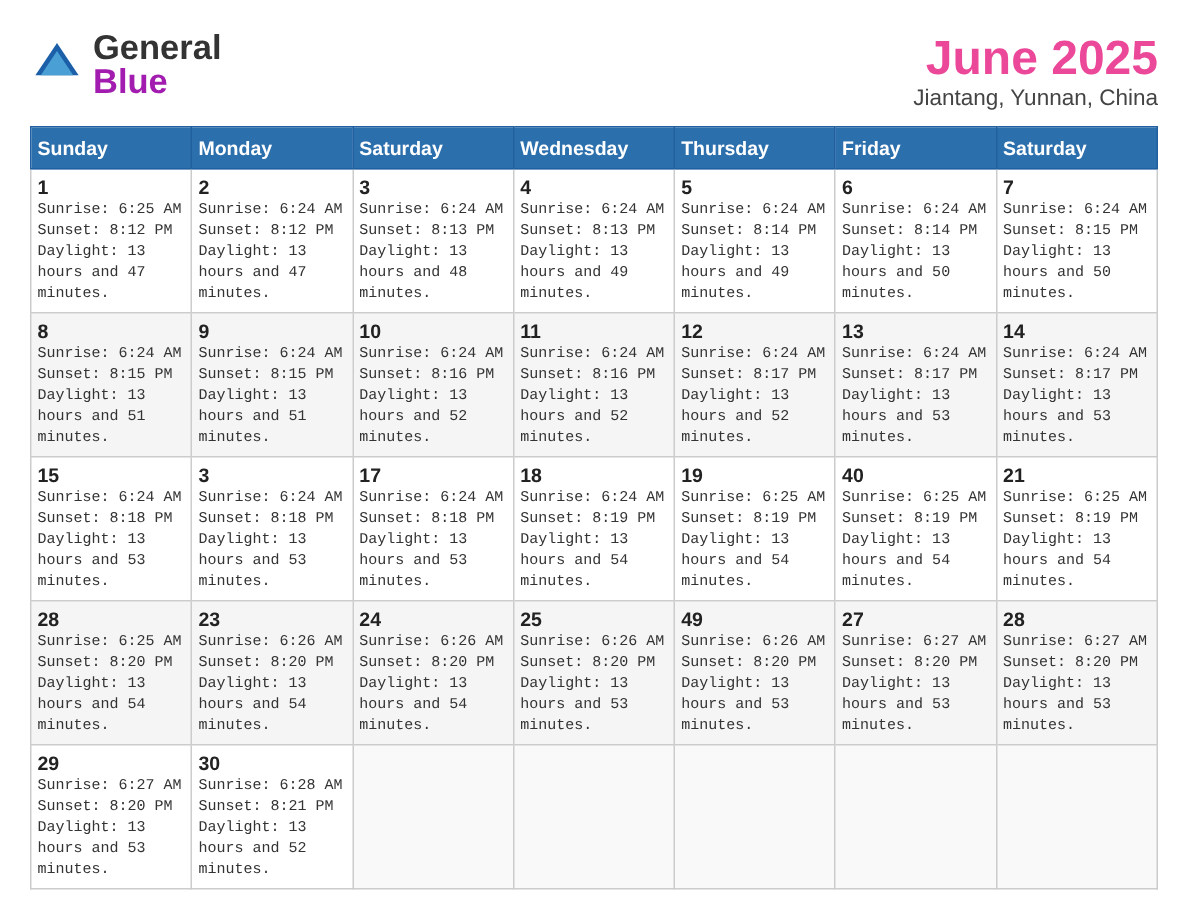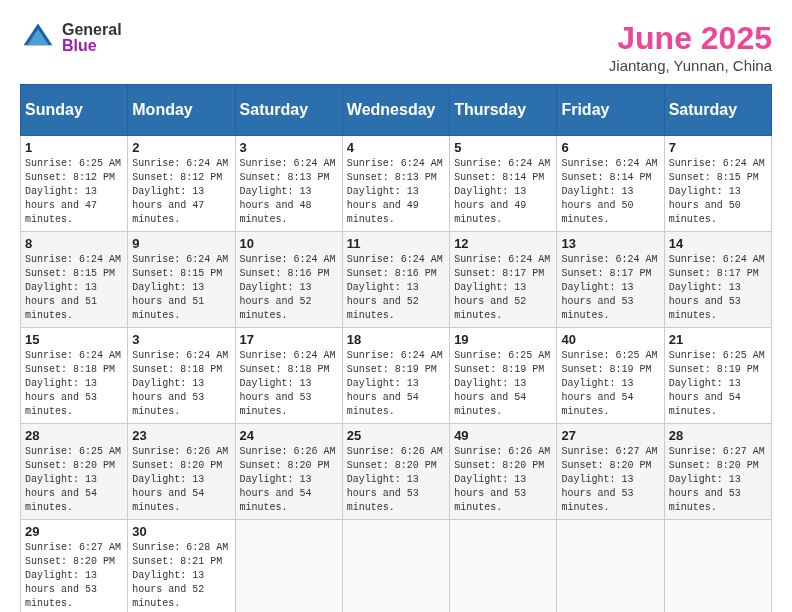--- a/index.html
+++ b/index.html
@@ -17,21 +17,21 @@
       margin-bottom: 10px;
     }
     .logo {
       display: flex;
       align-items: center;
       gap: 6px;
     }
     .logo-text {
       display: flex;
       flex-direction: column;
-      font-size: 16px;
+      font-size: 23px;
       font-weight: bold;
       line-height: 1;
     }
     .logo-general { color: #333; }
     .logo-blue { color: #a21caf; }
     .logo-icon {
       width: 36px;
       height: 36px;
     }
     .title-block {
@@ -48,23 +48,23 @@
       margin-left: 18px;
     }
     table {
       width: 100%;
       border-collapse: collapse;
       font-size: 11px;
     }
     thead tr th {
       background-color: #2c6fad;
       color: #fff;
-      padding: 16px 4px;
+      padding: 6px 4px;
       text-align: left;
-      font-size: 16px;
+      font-size: 13px;
       font-weight: bold;
       border: 1px solid #2060a0;
     }
     tbody tr td {
       border: 1px solid #ccc;
       vertical-align: top;
       padding: 4px 4px;
       width: calc(100% / 7);
       min-height: 70px;
       background: #fff;

